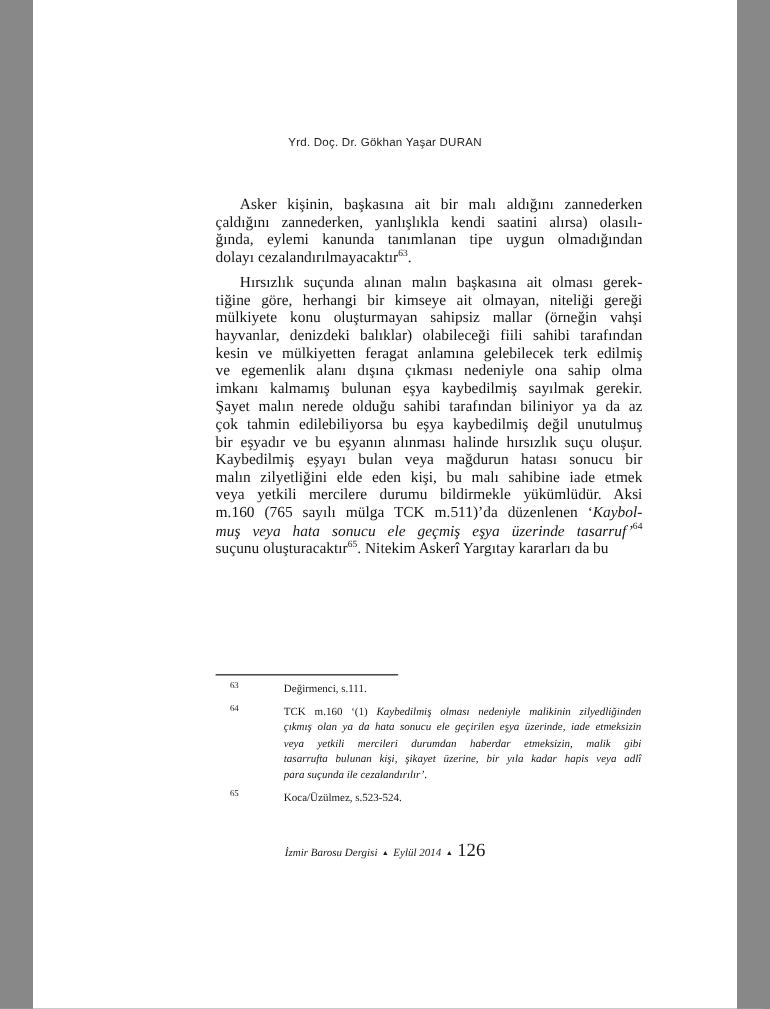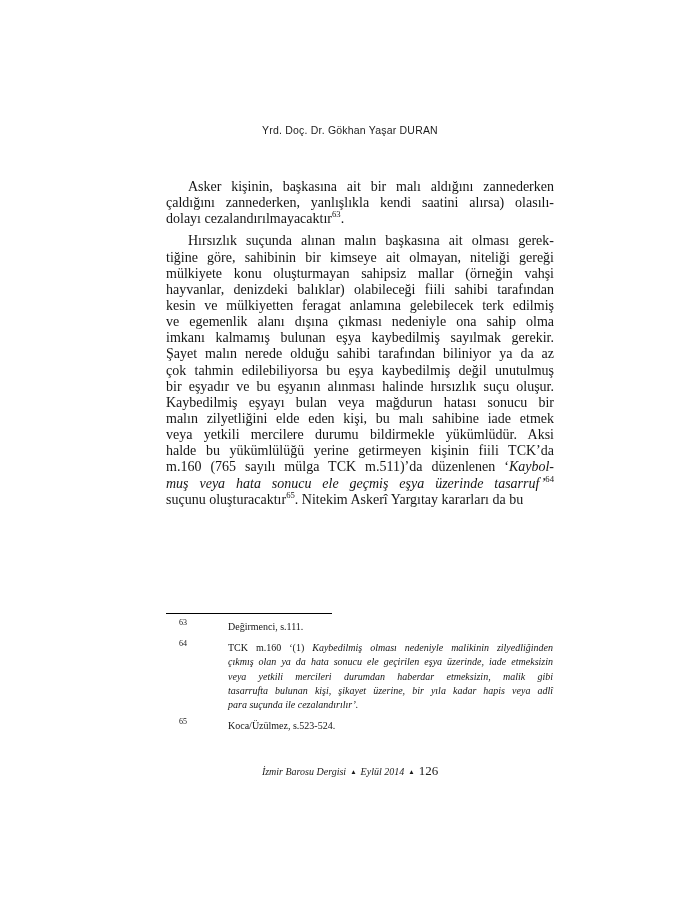--- a/index.html
+++ b/index.html
@@ -1,18 +1,18 @@
 <!DOCTYPE html>
 <html><head>
 <meta charset="utf-8">
 <style>
   html,body { margin:0; padding:0; background:#888; }
   .page {
     position: relative;
-    width: 700px; height: 917px;
+    width: 640px; height: 917px;
     margin: 0 auto;
     background: #ffffff;
     color: #141414;
     font-family: "Liberation Serif", serif;
     overflow: hidden;
   }
   .running-header {
     position: absolute; top: 124px; left: 0; width: 100%;
     text-align: center;
     font-family: "Liberation Sans", sans-serif;
@@ -48,50 +48,50 @@
   .fn-num {
     position: absolute; left: -17px; top: -2px;
     font-size: 8px; color: #141414;
   }
   .page-footer {
     position: absolute; top: 763px; left: 0; width: 100%;
     text-align: center; font-size: 10px; color: #1a1a1a;
   }
   .page-footer .jt { font-style: italic; }
   .page-footer .tri { font-size: 6.5px; vertical-align: 1.5px; padding: 0 4px; }
-  .page-footer .pnum { font-size: 13px; font-style: normal; }
+  .page-footer .pnum { font-size: 17px; font-style: normal; }
 </style>
 </head>
 <body>
 
 <div class="page">
 
   <div class="running-header">Yrd. Doç. Dr. Gökhan Yaşar DURAN</div>
 
   <div class="body-block">
     <div class="paragraph">
         <div class="line indent">Asker kişinin, başkasına ait bir malı aldığını zannederken</div>
         <div class="line">çaldığını zannederken, yanlışlıkla kendi saatini alırsa) olasılı-</div>
+        <div class="line">ğında, eylemi kanunda tanımlanan tipe uygun olmadığından</div>
         <div class="line final">dolayı cezalandırılmayacaktır<sup>63</sup>.</div>
       </div>
     <div class="paragraph">
         <div class="line indent">Hırsızlık suçunda alınan malın başkasına ait olması gerek-</div>
-        <div class="line">tiğine göre, sahibinin bir kimseye ait olmayan, niteliği gereği</div>
+        <div class="line">tiğine göre, herhangi bir kimseye ait olmayan, niteliği gereği</div>
         <div class="line">mülkiyete konu oluşturmayan sahipsiz mallar (örneğin vahşi</div>
         <div class="line">hayvanlar, denizdeki balıklar) olabileceği fiili sahibi tarafından</div>
         <div class="line">kesin ve mülkiyetten feragat anlamına gelebilecek terk edilmiş</div>
         <div class="line">ve egemenlik alanı dışına çıkması nedeniyle ona sahip olma</div>
         <div class="line">imkanı kalmamış bulunan eşya kaybedilmiş sayılmak gerekir.</div>
         <div class="line">Şayet malın nerede olduğu sahibi tarafından biliniyor ya da az</div>
         <div class="line">çok tahmin edilebiliyorsa bu eşya kaybedilmiş değil unutulmuş</div>
         <div class="line">bir eşyadır ve bu eşyanın alınması halinde hırsızlık suçu oluşur.</div>
         <div class="line">Kaybedilmiş eşyayı bulan veya mağdurun hatası sonucu bir</div>
         <div class="line">malın zilyetliğini elde eden kişi, bu malı sahibine iade etmek</div>
         <div class="line">veya yetkili mercilere durumu bildirmekle yükümlüdür. Aksi</div>
-        <div class="line">halde bu yükümlülüğü yerine getirmeyen kişinin fiili TCK’da</div>
         <div class="line">m.160 (765 sayılı mülga TCK m.511)’da düzenlenen ‘<i>Kaybol-</i></div>
         <div class="line"><i>muş veya hata sonucu ele geçmiş eşya üzerinde tasarruf’</i><sup>64</sup></div>
         <div class="line final">suçunu oluşturacaktır<sup>65</sup>. Nitekim Askerî Yargıtay kararları da bu</div>
       </div>
   </div>
 
   <div class="fn-divider"></div>
 
   <div class="footnotes">
     <div class="footnote">

